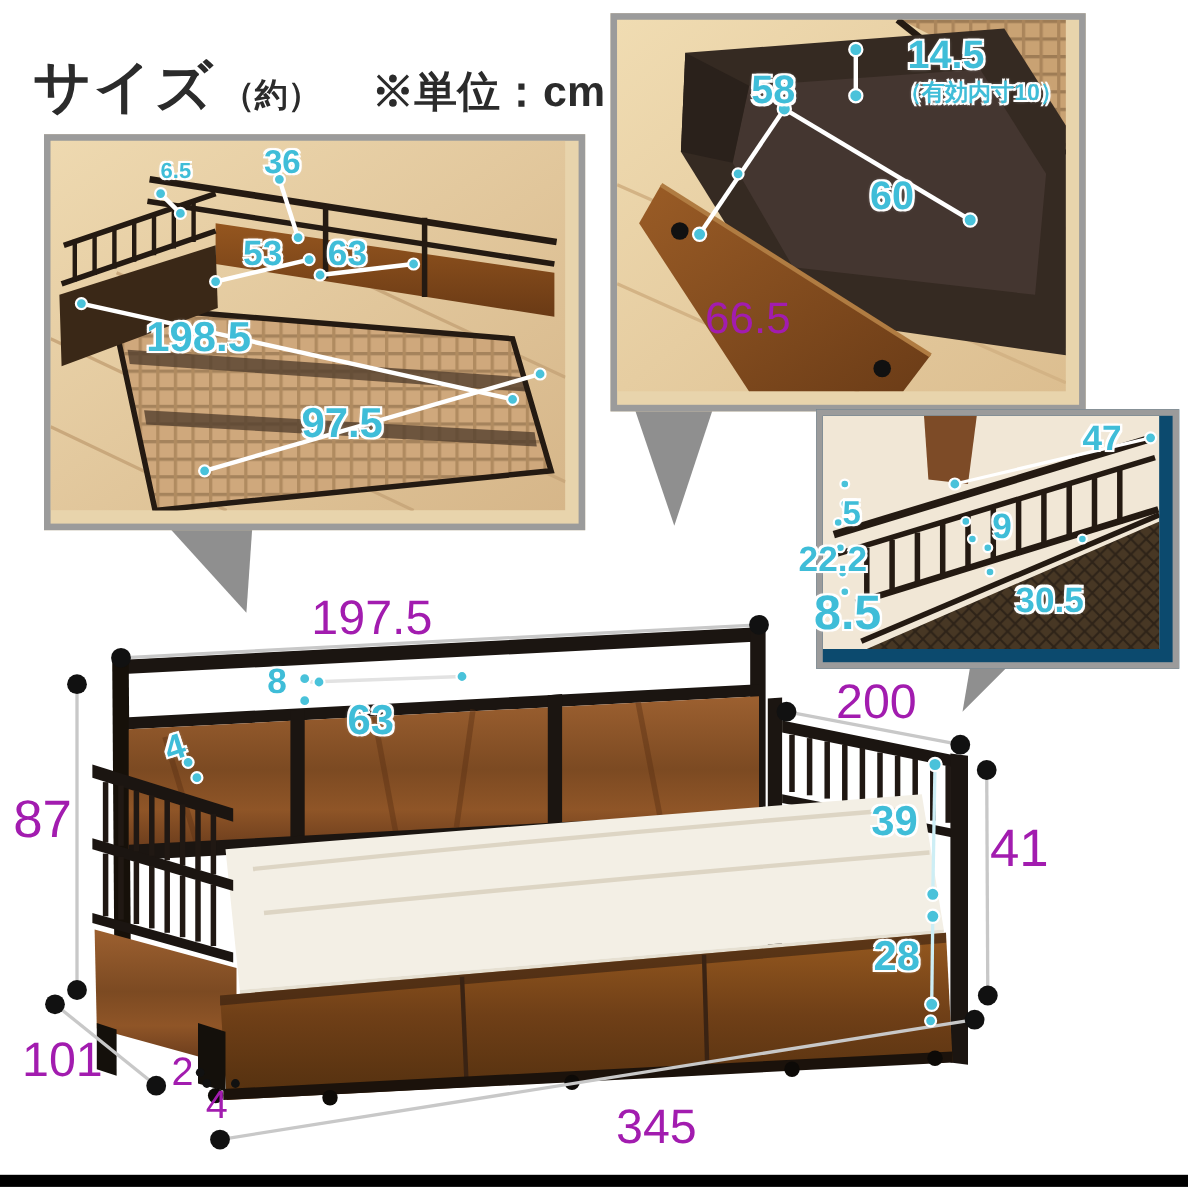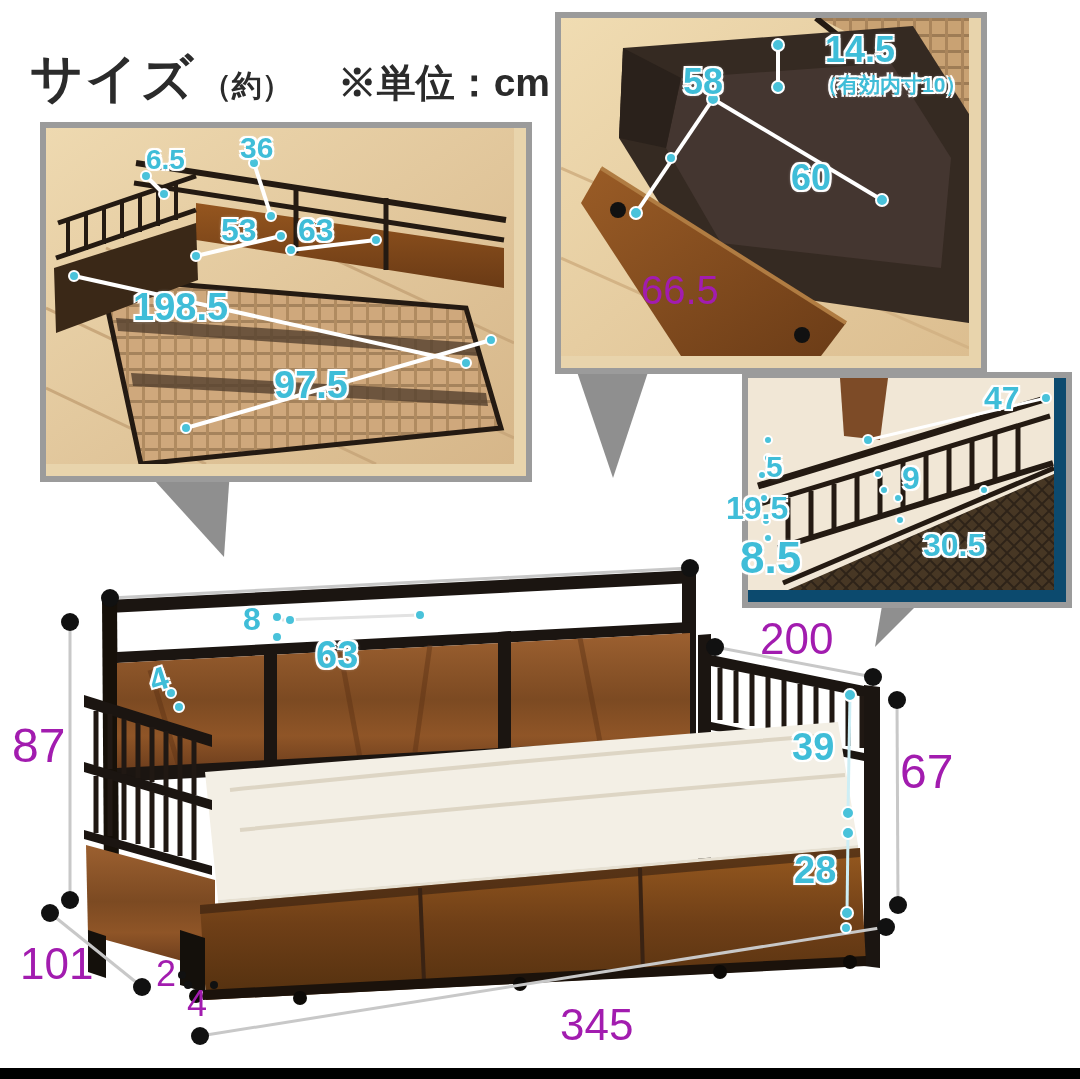--- a/index.html
+++ b/index.html
@@ -236,21 +236,21 @@
           <circle cx="235" cy="108" r="5"></circle>
         <circle cx="245" cy="122" r="5"></circle>
           <circle cx="330" cy="112" r="5"></circle>
         <circle cx="208" cy="35" r="5"></circle>
           <circle cx="225" cy="88" r="5"></circle>
         <circle cx="100" cy="48" r="5"></circle>
           <circle cx="118" cy="66" r="5"></circle>
       </g>
     </svg>
     <div class="labels">
-        <span class="dim-label c" style="left: 68px; top: 18px; font-size: 28px;">6.5</span>
+        <span class="dim-label c" style="left: 68px; top: 18px; font-size: 20px;">6.5</span>
         <span class="dim-label c" style="left: 162px; top: 5px; font-size: 30px;">36</span>
         <span class="dim-label c" style="left: 143px; top: 86px; font-size: 32px;">53</span>
         <span class="dim-label c" style="left: 220px; top: 86px; font-size: 32px;">63</span>
         <span class="dim-label c" style="left: 55px; top: 160px; font-size: 38px;">198.5</span>
         <span class="dim-label c" style="left: 196px; top: 238px; font-size: 38px;">97.5</span>
       </div>
   </div>
 
   <div class="inset" style="left:555px;top:12px;width:420px;height:350px;">
     <svg width="408" height="338" viewBox="0 0 408 338">
@@ -349,34 +349,35 @@
           <circle cx="136" cy="112" r="4"></circle>
         <circle cx="150" cy="120" r="4"></circle>
           <circle cx="236" cy="112" r="4"></circle>
         <circle cx="152" cy="142" r="4"></circle>
       </g>
     </svg>
     <div class="labels">
         <span class="dim-label c" style="left: 204px; top: 4px; font-size: 32px;">47</span>
         <span class="dim-label c" style="left: -14px; top: 74px; font-size: 30px;">5</span>
         <span class="dim-label c" style="left: 122px; top: 84px; font-size: 32px;">9</span>
-        <span class="dim-label c" style="left: -54px; top: 114px; font-size: 32px;">19.5</span>
+        <span class="dim-label c" style="left: -54px; top: 114px; font-size: 32px;">22.2</span>
         <span class="dim-label c" style="left: -40px; top: 158px; font-size: 44px;">8.5</span>
         <span class="dim-label c" style="left: 143px; top: 151px; font-size: 32px;">30.5</span>
       </div>
   </div>
 
   <div id="main-labels">
+      <span class="dim-label k" style="left: 283px; top: 540px; font-size: 44px;">197.5</span>
       <span class="dim-label c" style="left: 243px; top: 603px; font-size: 32px;">8</span>
       <span class="dim-label c" style="left: 316px; top: 636px; font-size: 38px;">63</span>
       <span class="dim-label c" style="left: 150px; top: 663px; font-size: 32px; transform: rotate(-18deg);">4</span>
       <span class="dim-label k" style="left: 12px; top: 722px; font-size: 48px;">87</span>
       <span class="dim-label k" style="left: 760px; top: 617px; font-size: 44px;">200</span>
       <span class="dim-label c" style="left: 792px; top: 728px; font-size: 38px;">39</span>
-      <span class="dim-label k" style="left: 900px; top: 748px; font-size: 48px;">67</span>
+      <span class="dim-label k" style="left: 900px; top: 748px; font-size: 48px;">41</span>
       <span class="dim-label c" style="left: 794px; top: 851px; font-size: 38px;">28</span>
       <span class="dim-label k" style="left: 20px; top: 942px; font-size: 44px;">101</span>
       <span class="dim-label k" style="left: 156px; top: 956px; font-size: 36px;">2</span>
       <span class="dim-label k" style="left: 187px; top: 986px; font-size: 36px;">4</span>
       <span class="dim-label k" style="left: 560px; top: 1003px; font-size: 44px;">345</span>
     </div>
 
   <div id="bottom-bar"></div>
 </div>
 

